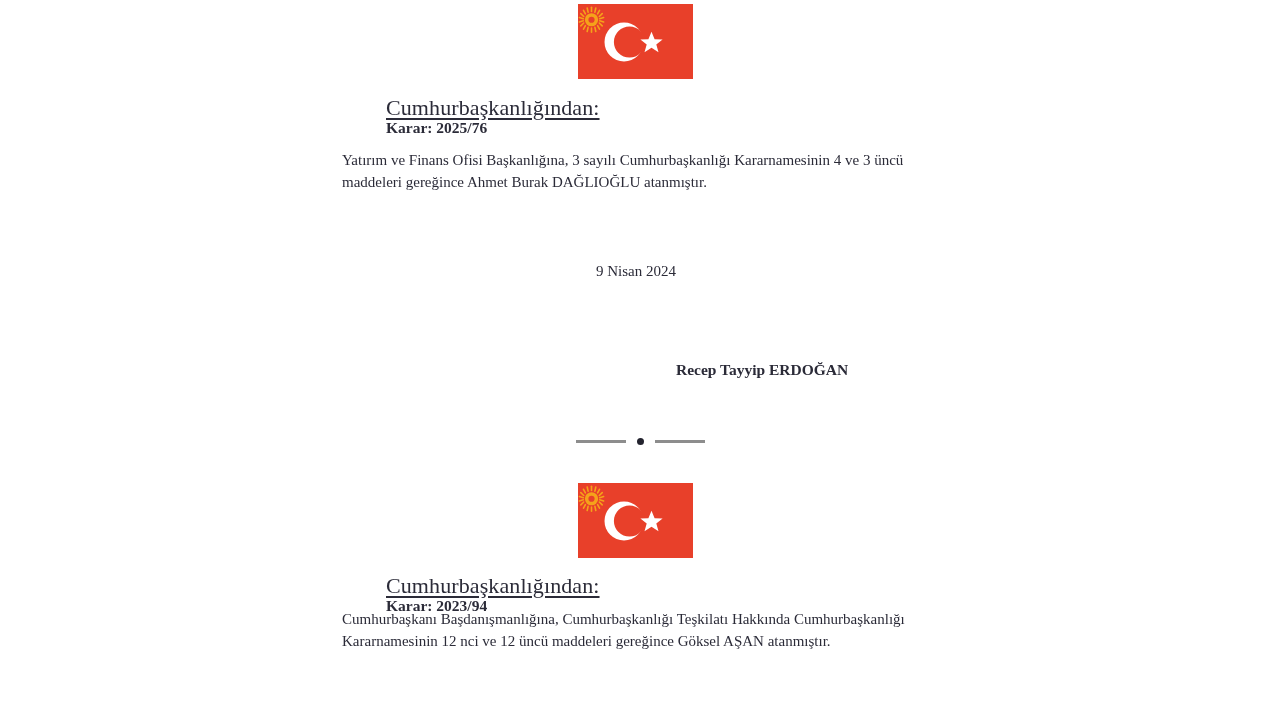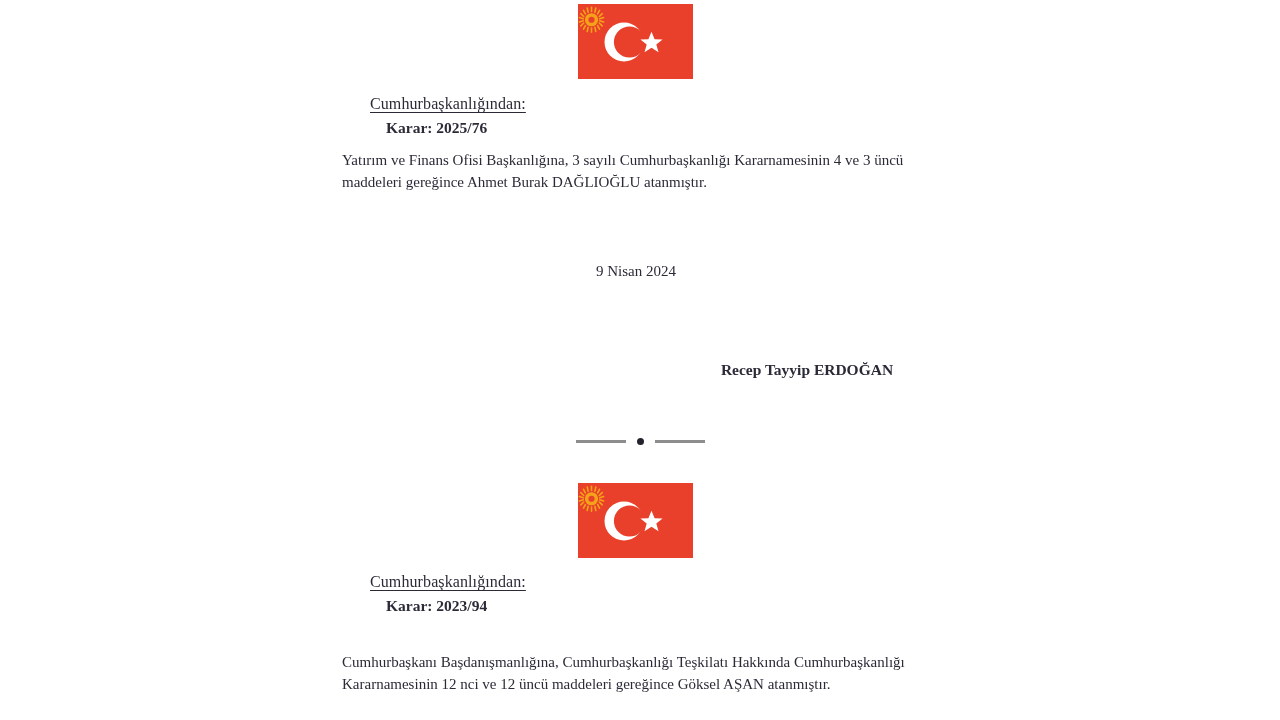--- a/index.html
+++ b/index.html
@@ -40,22 +40,22 @@
   }
   .flag-svg {
     display: block;
     width: 115px;
     height: 75px;
   }
 
   
   .heading {
     position: absolute;
-    left: 370px;
-    font-size: 16px;
+    left: 386px;
+    font-size: 22px;
     line-height: 1.25;
     letter-spacing: 0.1px;
     text-decoration: underline;
     text-underline-offset: 3px;
     white-space: nowrap;
   }
   .karar {
     position: absolute;
     left: 386px;
     font-size: 15.5px;
@@ -87,21 +87,20 @@
     text-align: center;
     font-size: 15px;
     white-space: nowrap;
   }
 
   
   .signature {
     position: absolute;
     left: 676px;
     width: 262px;
-    text-align: center;
   }
   .sig-name {
     font-size: 15.5px;
     font-weight: bold;
     line-height: 1.35;
     white-space: nowrap;
   }
   .sig-title {
     font-size: 15px;
     font-weight: normal;
@@ -236,20 +235,20 @@
           <circle cx="51.5" cy="38" r="15.6" fill="#e8402a"></circle>
           <polygon fill="#ffffff" points="73.5,27.8 76.6,35.3 84.6,35.5 78.3,40.5 80.5,48.2 73.5,43.7 66.5,48.2 68.7,40.5 62.4,35.5 70.4,35.3"></polygon>
         </g>
       </svg>
     </div>
 
     <div class="heading" style="top:572px;">Cumhurbaşkanlığından:</div>
 
     <div class="karar" style="top:596px;">Karar: 2023/94</div>
 
-    <div class="body-text" style="top:652px;">
+    <div class="body-text" style="top:609px;">
       <span class="ln">Cumhurbaşkanı Başdanışmanlığına, Cumhurbaşkanlığı Teşkilatı Hakkında Cumhurbaşkanlığı</span>
       <span class="ln">Kararnamesinin 12 nci ve 12 üncü maddeleri gereğince Göksel AŞAN atanmıştır.</span>
     </div>
 
   </div>
 
 </div>
 
 </body></html>

